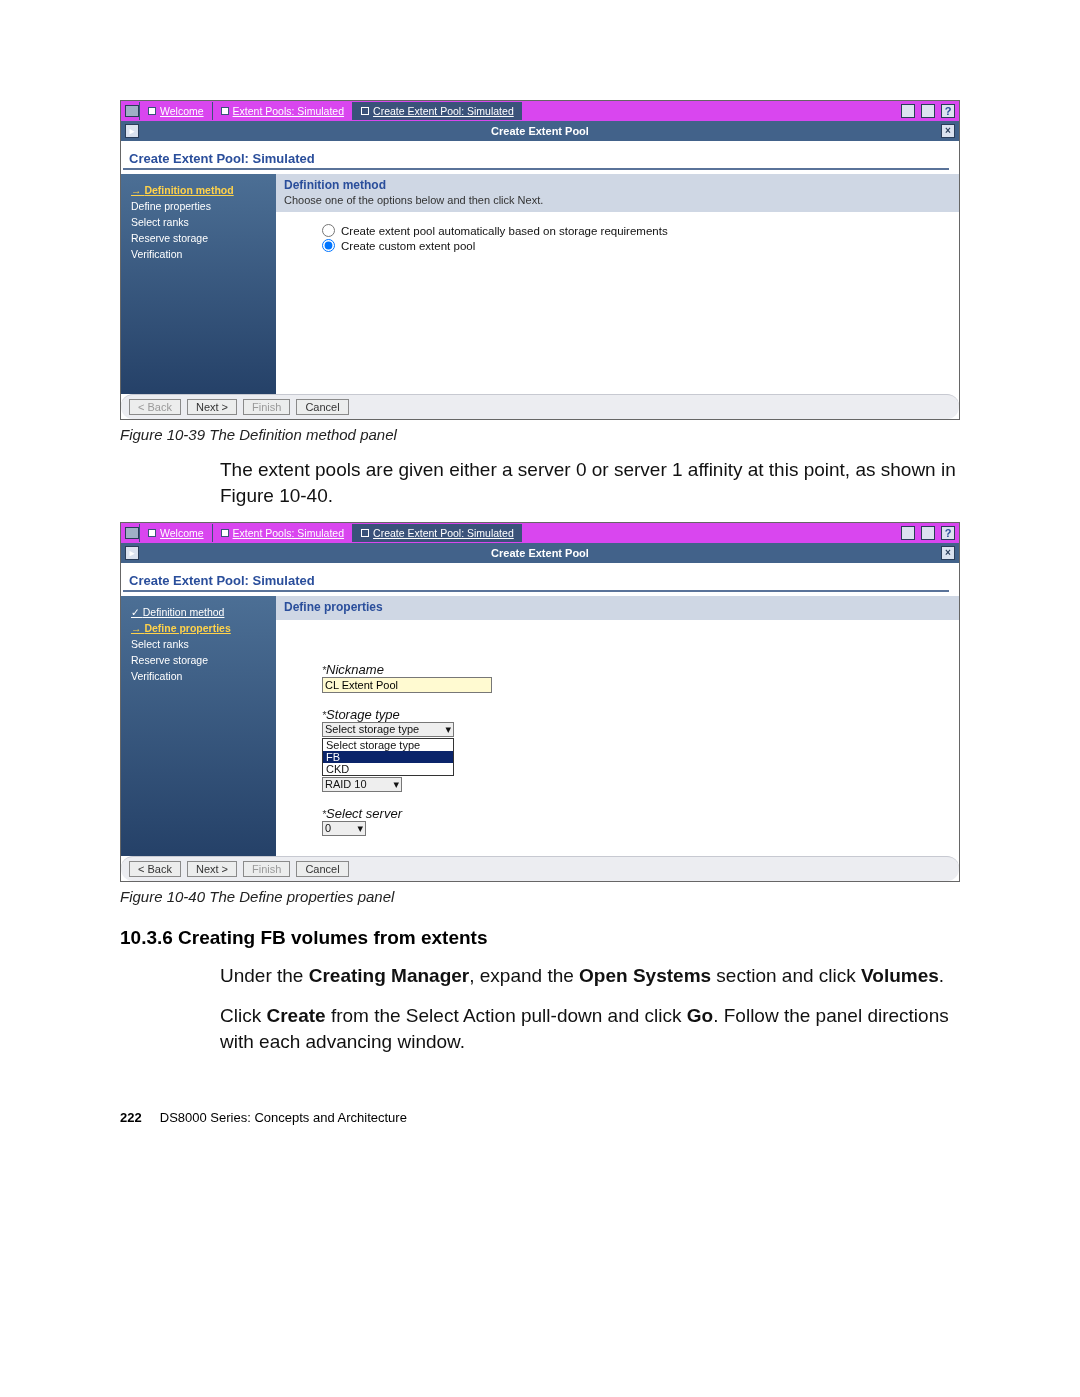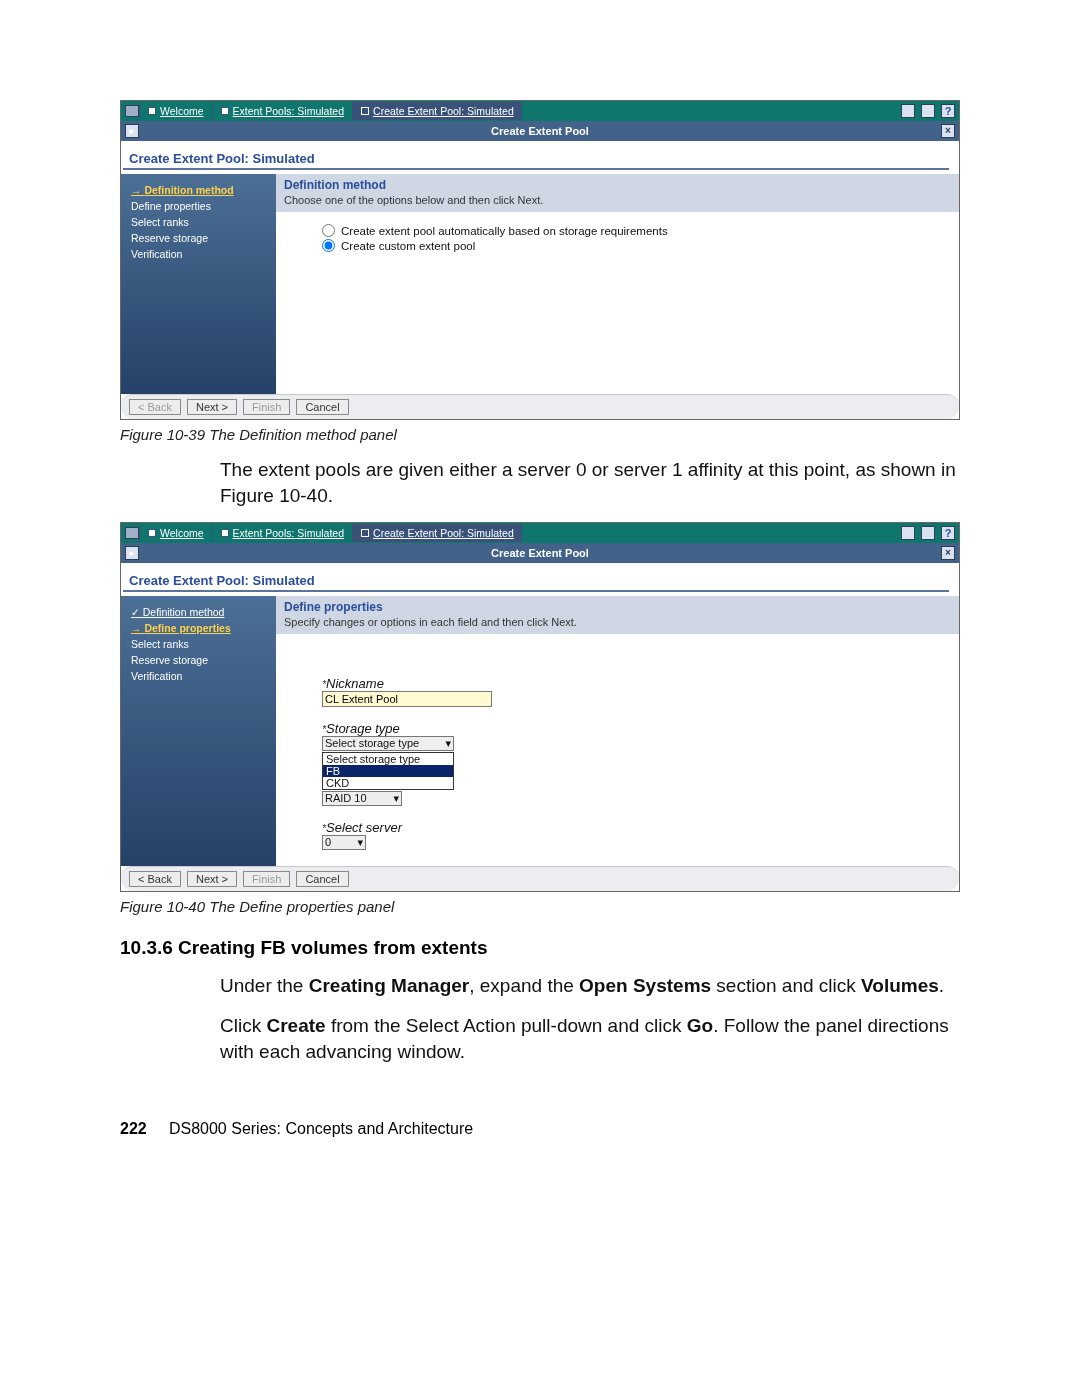--- a/index.html
+++ b/index.html
@@ -1,21 +1,21 @@
 <!DOCTYPE html>
 <html><head>
 <meta charset="utf-8">
 <style>
   * { box-sizing: border-box; margin: 0; padding: 0; }
   body { font-family: Arial, Helvetica, sans-serif; background: #fff; width: 1080px; }
   .page { padding: 100px 120px 40px 120px; }
 
   .panel { border: 1px solid #666; margin-bottom: 6px; }
   .panel-topbar {
-    background: #0f766e; height: 20px; display: flex; align-items: center;
+    background: #d946ef; height: 20px; display: flex; align-items: center;
     font-size: 10.5px; color: #fff; padding: 0 4px; justify-content: space-between;
   }
   .topbar-left { display: flex; align-items: center; gap: 0; }
   .topbar-right { display: flex; align-items: center; gap: 6px; }
   .top-icon { width: 14px; height: 12px; background: #9fb0c6; border: 1px solid #2a3d59; }
   .top-tab {
     display: inline-flex; align-items: center; gap: 4px;
     padding: 0 8px; height: 18px; text-decoration: underline; color: #fff;
     border-left: 1px solid #3a527a;
   }
@@ -71,21 +71,21 @@
     display:flex; gap:6px; padding:4px 8px; background:#ecedf1; border-top:1px solid #c7c9d1;border-radius:12px;
   }
   .btn { font-size:11px; padding:1px 8px; background:#eceded; border:1px solid #8a8a8a; color:#333; }
   .btn.disabled { color:#9a9a9a; }
 
   .caption { font-size: 15px; font-style: italic; color:#222; margin: 4px 0 14px 0; }
   .bodytext { font-size: 19px; line-height: 1.35; margin: 0 0 14px 100px; color:#111; }
   .bodytext .bold { font-weight: bold; }
   .section-heading { font-size: 19px; font-weight: bold; margin: 22px 0 14px 0; }
 
-  .footer { margin-top: 56px; font-size: 16px; }
+  .footer { margin-top: 56px; font-size: 13px; }
   .footer .pnum { font-weight: bold; }
 </style>
 </head>
 <body>
 
 <div class="page">
 
   <div class="panel">
     <div class="panel-topbar">
       <div class="topbar-left">
@@ -188,21 +188,20 @@
       <div class="wizard-side" style="min-height:260px">
         <div class="wizard-item done">Definition method</div>
         <div class="wizard-item current">Define properties</div>
         <div class="wizard-item">Select ranks</div>
         <div class="wizard-item">Reserve storage</div>
         <div class="wizard-item">Verification</div>
       </div>
       <div class="wizard-content">
         <div class="content-head">
           <div class="headtitle">Define properties</div>
-          <div class="headdesc">Specify changes or options in each field and then click Next.</div>
         </div>
         <div class="content-main" style="padding-top:28px">
           <div class="form-label">Nickname</div>
           <input class="text-input" value="CL Extent Pool" style="">
 
           <div class="form-label">Storage type</div>
           <div class="select" style="width:132px; display:flex; justify-content:space-between;">
             <span>Select storage type</span>
             <span>▾</span>
           </div>

